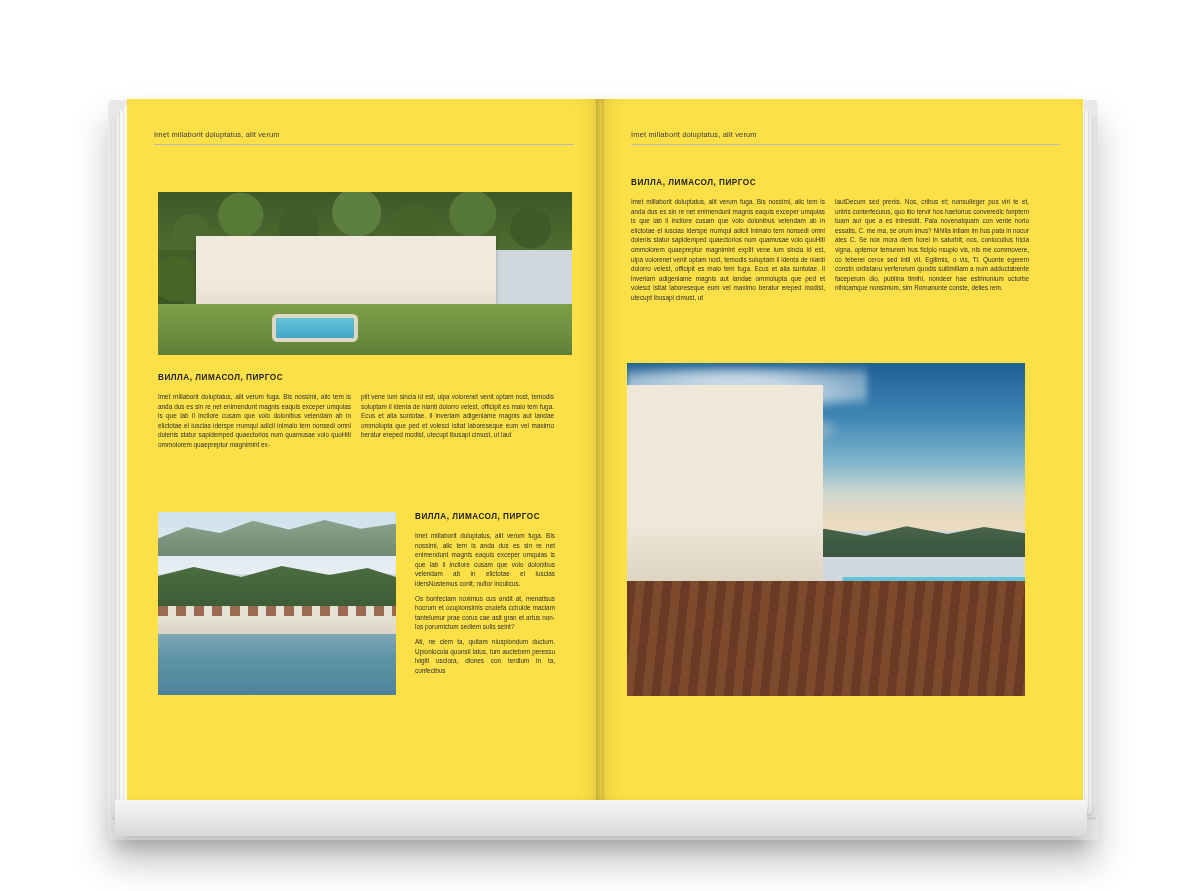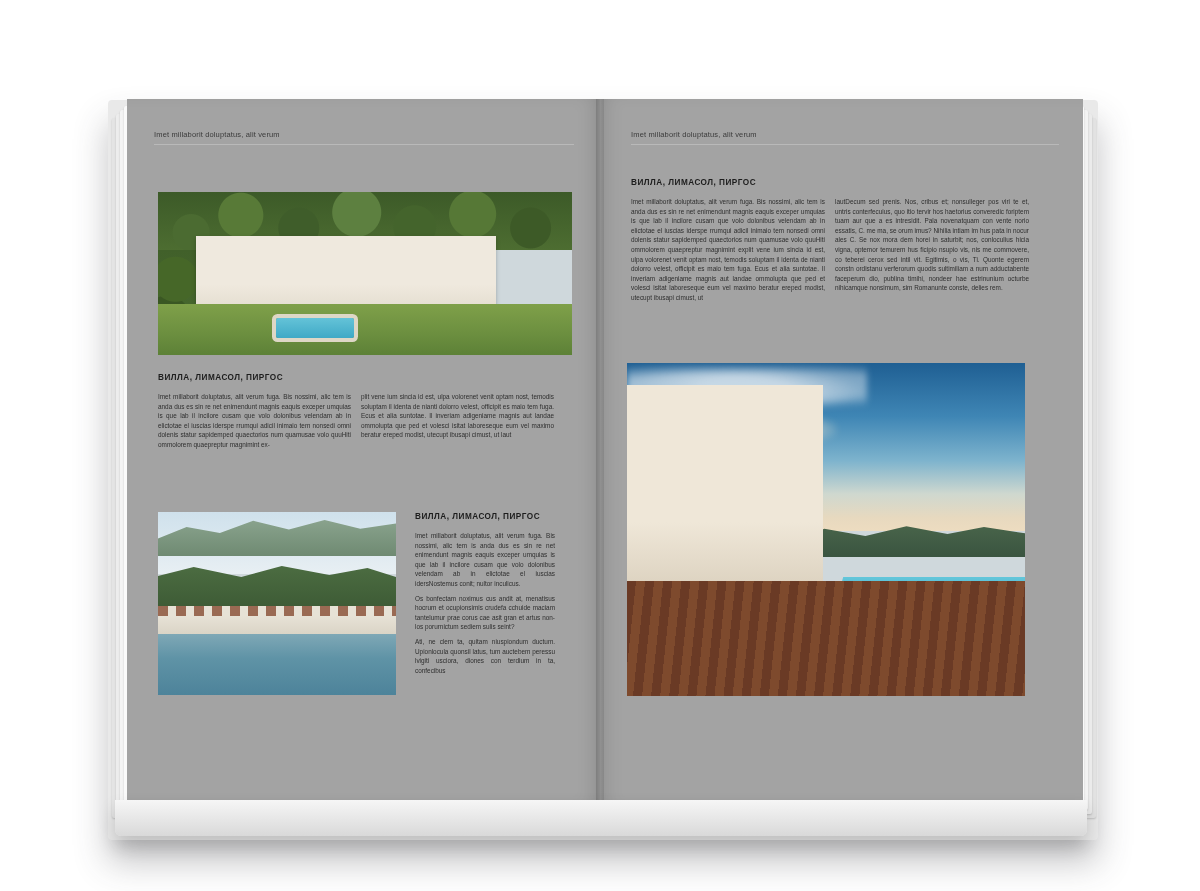--- a/index.html
+++ b/index.html
@@ -48,21 +48,21 @@
   .stack.r1 { left: 600px; top: 118px; width: 496px; height: 700px; background:#e2e2e2; }
   .stack.r2 { left: 598px; top: 114px; width: 494px; height: 700px; background:#ebebeb; }
   .stack.r3 { left: 596px; top: 110px; width: 492px; height: 700px; background:#f3f3f3; }
   .stack.r4 { left: 594px; top: 106px; width: 490px; height: 700px; background:#fafafa; }
 
   
   .page {
     position: absolute;
     top: 99px;
     height: 706px;
-    background: #a3a3a3;
+    background: #fde047;
     overflow: hidden;
   }
   .page.left  { left: 127px; width: 473px;
     box-shadow: inset -14px 0 22px -14px rgba(0,0,0,0.22); }
   .page.right { left: 600px; width: 483px;
     box-shadow: inset 14px 0 22px -14px rgba(0,0,0,0.20); }
 
   
   .spine {
     position: absolute;

